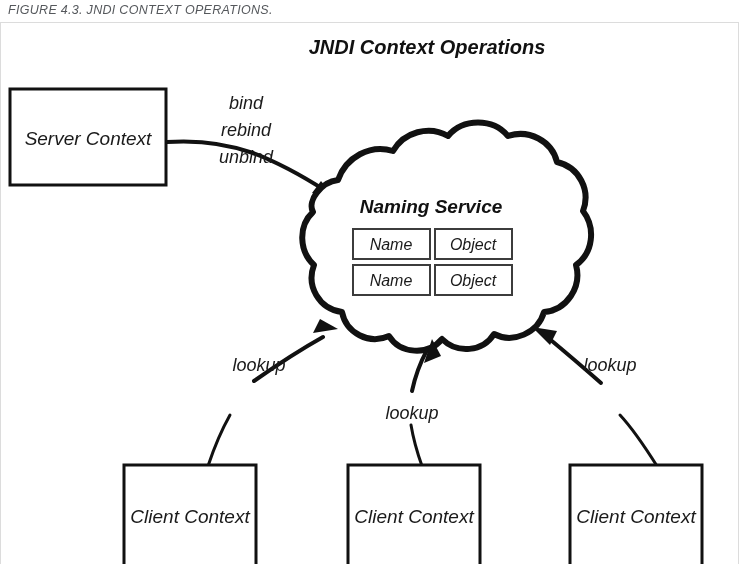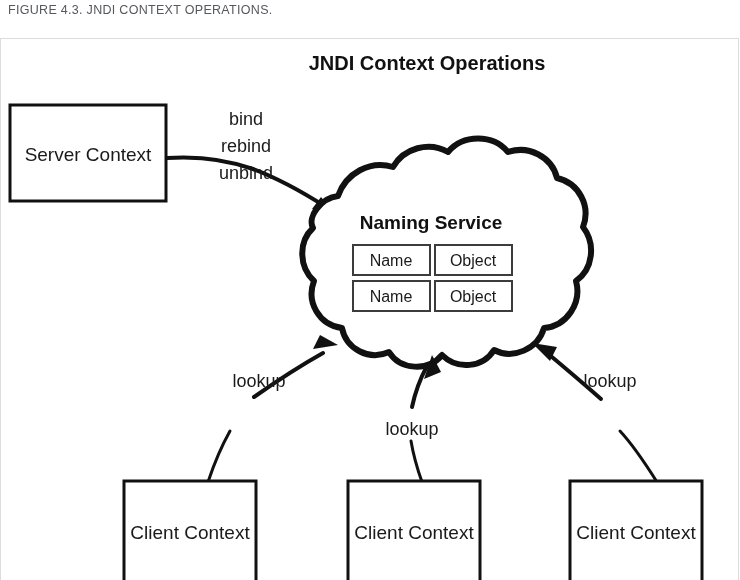--- a/index.html
+++ b/index.html
@@ -13,35 +13,36 @@
     height: 580px;
     overflow: hidden;
     font-family: "Liberation Sans", "DejaVu Sans", sans-serif;
     position: relative;
   }
   #page {
     position: relative;
     width: 740px;
     height: 580px;
     background: #ffffff;
+    font-style: italic;
   }
   .caption {
     position: absolute;
     left: 8px;
     top: 3px;
     font-size: 12.5px;
     letter-spacing: 0.3px;
     color: #55585c;
     font-family: "Liberation Sans", "DejaVu Sans", sans-serif;
     white-space: nowrap;
   }
   .figure-frame {
     position: absolute;
     left: 0px;
-    top: 38px;
+    top: 22px;
     width: 739px;
     height: 542px;
     border: 1px solid #dcdcdc;
     border-bottom: none;
     box-sizing: border-box;
     background: #ffffff;
     overflow: hidden;
   }
   svg.diagram {
     position: absolute;

